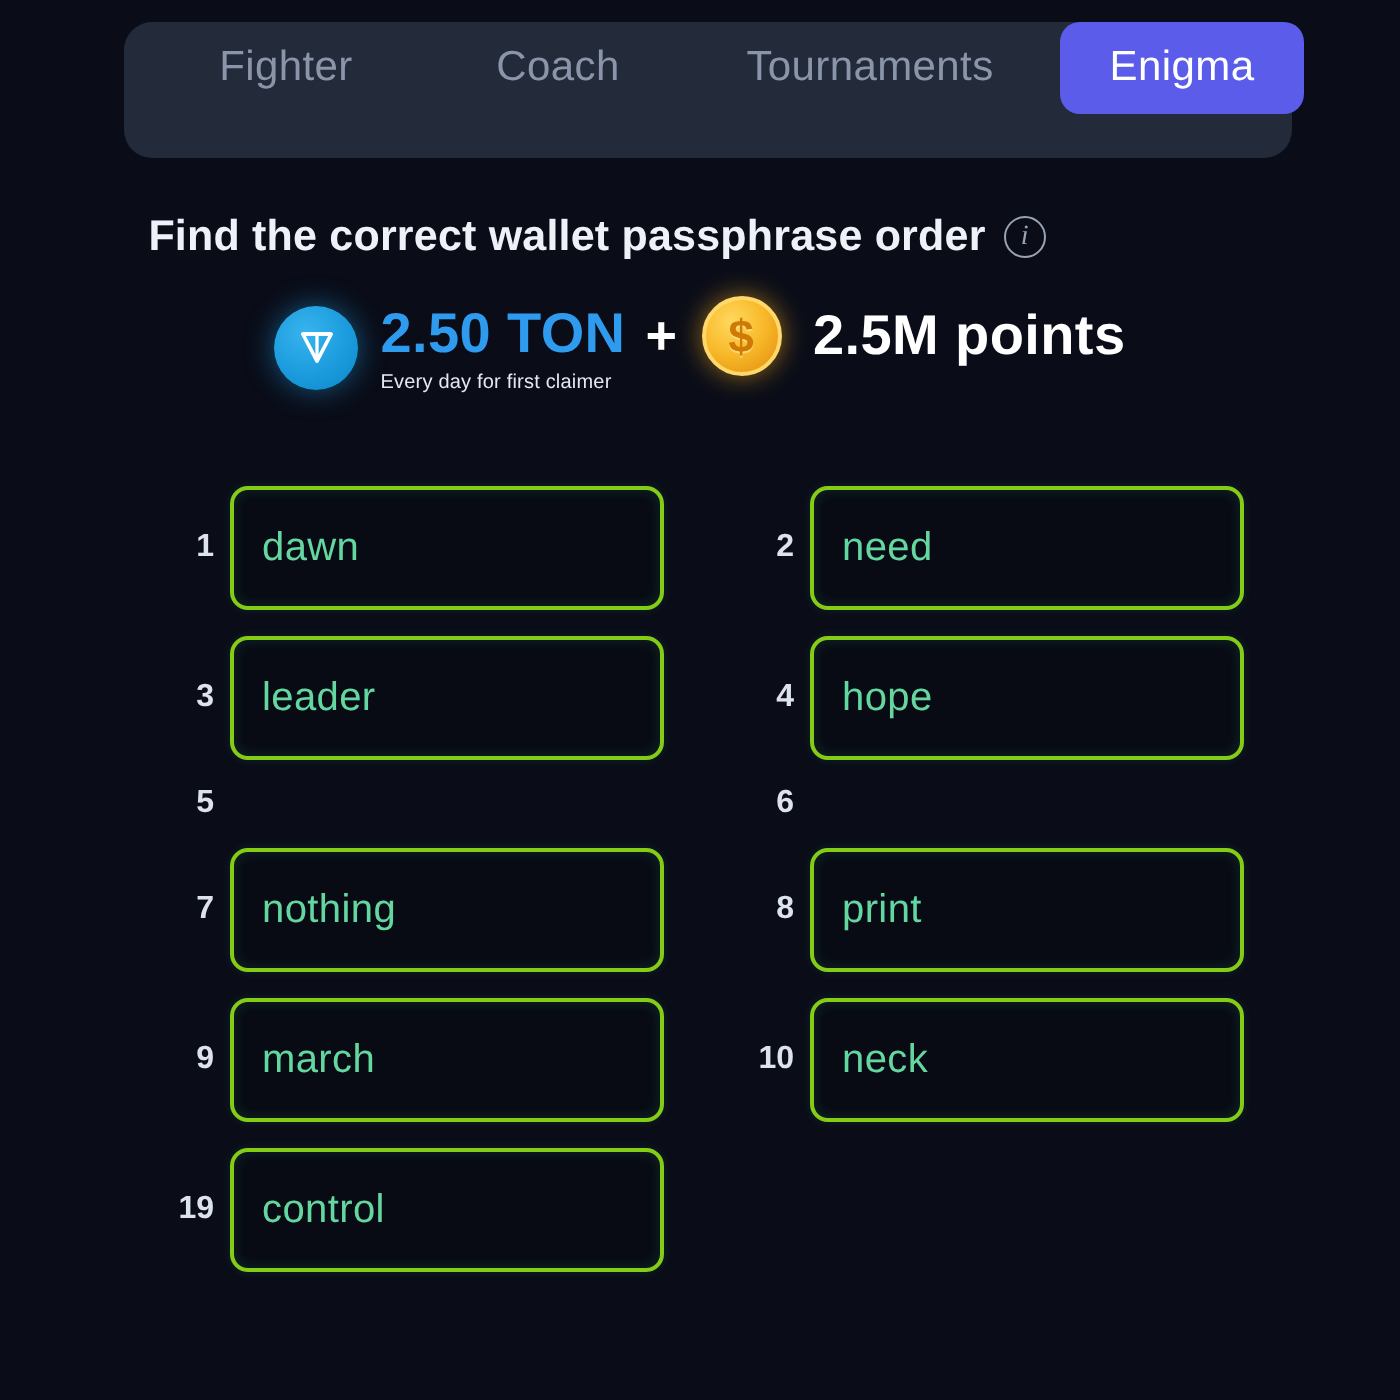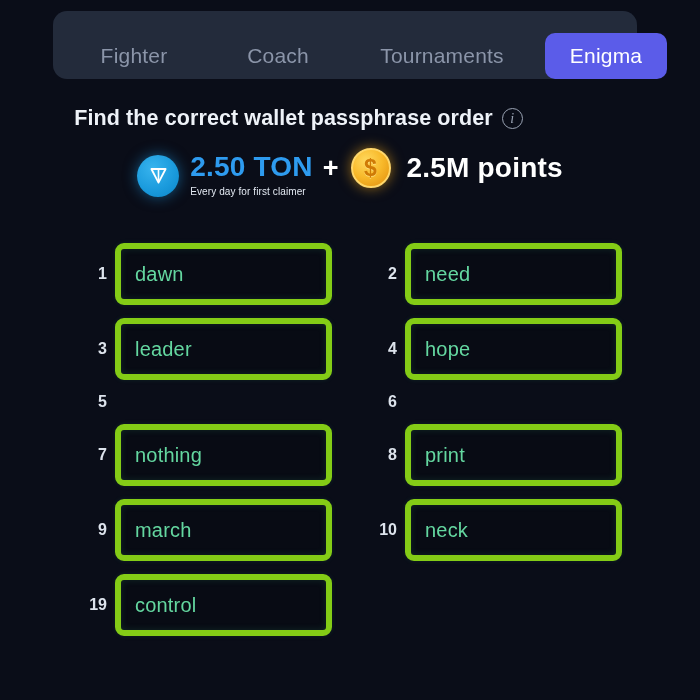--- a/index.html
+++ b/index.html
@@ -6,27 +6,26 @@
   html, body {
     width: 700px; height: 700px;
     background: #0a0d18;
     font-family: "Liberation Sans", sans-serif;
     overflow: hidden;
   }
   .app { position: relative; width: 700px; height: 700px; background: #0a0d18; }
 
   
   .tabbar {
-    position: absolute; left: 53px; top: 11px;
+    position: absolute; left: 62px; top: 11px;
     width: 584px; height: 68px;
     background: #232b3b;
     border-radius: 14px;
-    display: flex; align-items: flex-end;
+    display: flex; align-items: flex-start;
     padding: 0 6px;
-    gap: 8px;
   }
   .tab {
     flex: 0 0 auto;
     font-size: 21px;
     color: #8b95a9;
     letter-spacing: 0.2px;
     padding: 11px 0;
     text-align: center;
     border-radius: 10px;
     white-space: nowrap;
@@ -57,21 +56,21 @@
     font-size: 14px; color: #9aa3b4;
     font-family: "Liberation Serif", serif; font-style: italic;
     line-height: 1;
   }
 
   
   .reward-row {
     position: absolute; top: 148px; left: 0; width: 700px;
     display: flex; align-items: center; justify-content: center;
   }
-  .ton-block { display: flex; align-items: flex-end; }
+  .ton-block { display: flex; align-items: flex-start; }
   .ton-icon {
     width: 42px; height: 42px; border-radius: 50%;
     background: radial-gradient(circle at 38% 32%, #38b4ee 0%, #1b9bdd 55%, #0b86c9 100%);
     display: flex; align-items: center; justify-content: center;
     box-shadow: 0 0 14px rgba(30,150,220,.55);
     flex: 0 0 auto;
   }
   .ton-amount-wrap { margin-left: 11px; display: flex; flex-direction: column; }
   .ton-amount {
     font-size: 28px; font-weight: bold; color: #2e9bef;
@@ -112,21 +111,21 @@
     row-gap: 13px;
   }
   .cell { display: flex; align-items: center; }
   .cell-num {
     width: 25px; flex: 0 0 25px;
     text-align: right; margin-right: 8px;
     font-size: 16px; font-weight: bold; color: #dde3ec;
   }
   .word-box {
     flex: 1 1 auto; height: 62px;
-    border: 6px solid #84cc16;
+    border: 2px solid #84cc16;
     border-radius: 9px;
     background: #080b14;
     display: flex; align-items: center;
     padding-left: 14px;
     box-shadow: 0 0 7px rgba(60,190,130,.16) inset, 0 0 5px rgba(60,190,130,.12);
   }
   .word-text {
     font-size: 20px; color: #64d7a0; letter-spacing: 0.2px;
   }
 </style>

